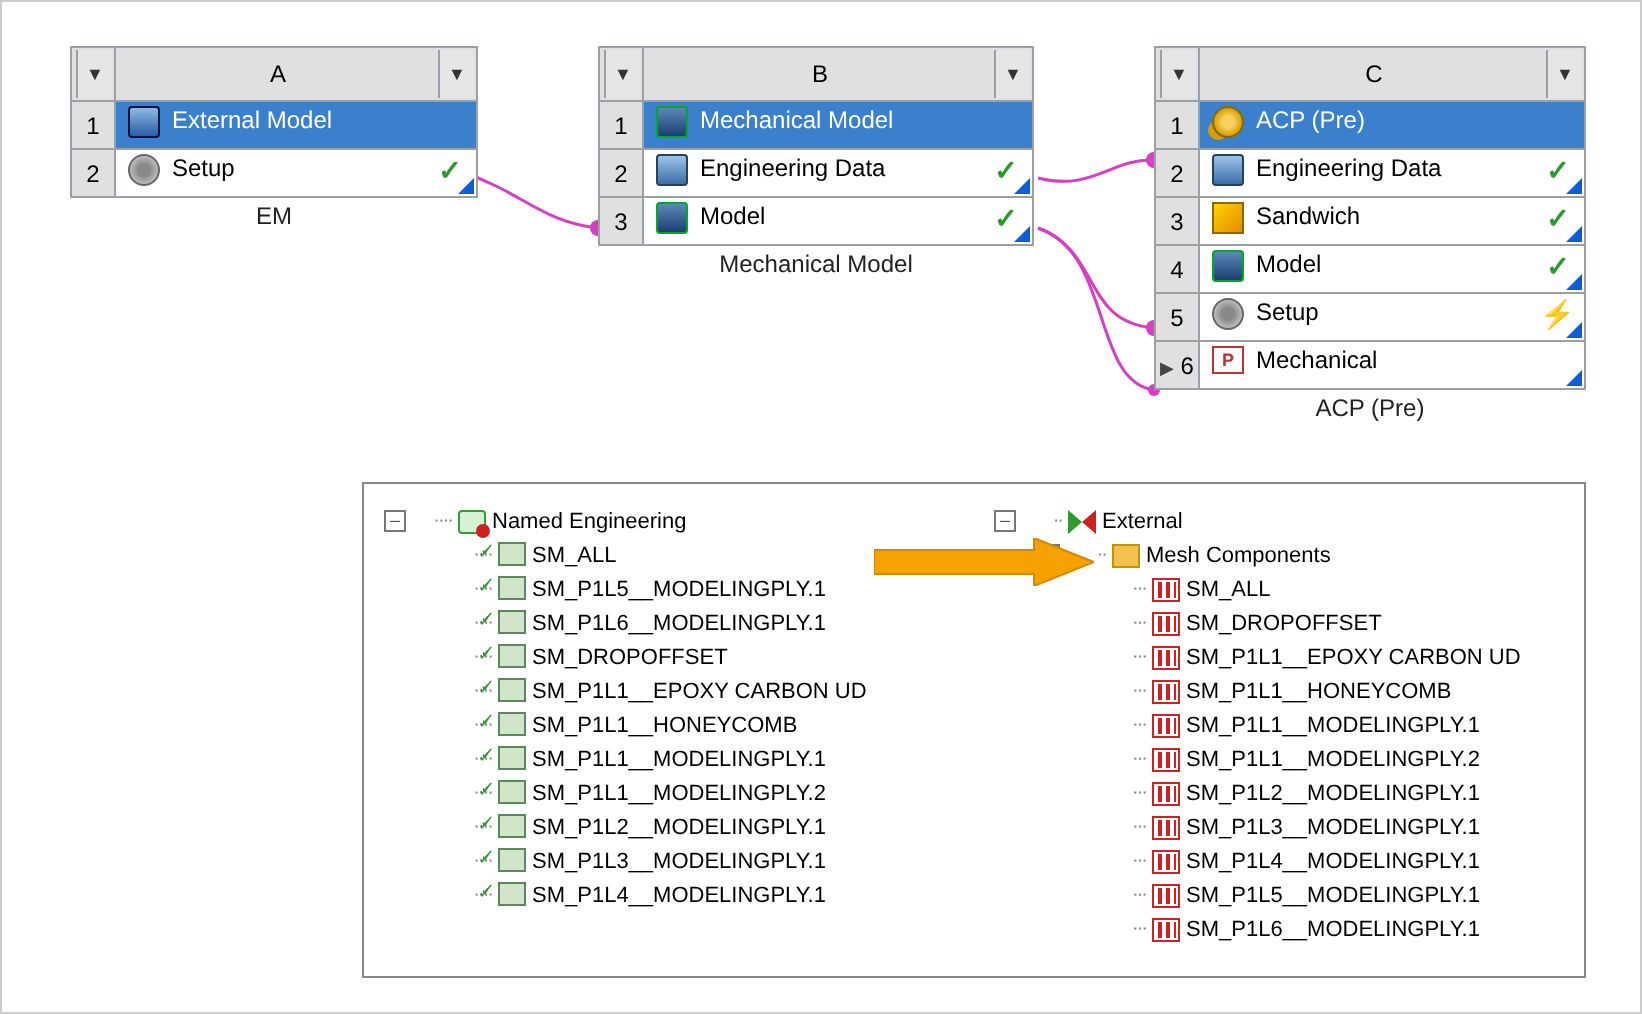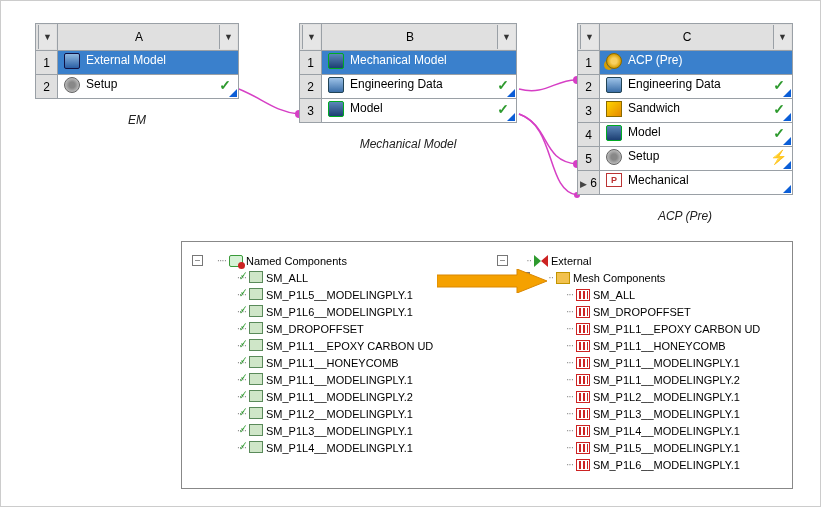--- a/index.html
+++ b/index.html
@@ -67,23 +67,22 @@
   .cell-status-area { width: 14px; display:flex; justify-content:center; }
   .corner-tri {
     position: absolute;
     right: 1px; bottom: 1px;
     width: 0; height: 0;
     border-left: 8px solid transparent;
     border-bottom: 8px solid #0b5ed7;
   }
   .caption {
     text-align: center;
-    margin-top: 14px;
+    margin-top: 2px;
     color: #222;
-    font-style: italic;
   }
   .dropdown-arrow {
     width: 18px;
     background: #e6e6e6;
     border-left: 1px solid #9aa0a6;
     display:flex; align-items:center; justify-content:center;
   }
   .letter-wrap { display:flex; align-items:stretch; height:24px; }
   .letter-text { flex:1; display:flex; align-items:center; justify-content:center; }
 
@@ -374,21 +373,21 @@
 <svg class="arrow-big" viewBox="0 0 110 24">
   <polygon points="0,6 80,6 80,0 110,12 80,24 80,18 0,18" fill="#f5a100" stroke="#d98700" stroke-width="1"></polygon>
 </svg>
 
 <div class="tree-panel">
   <div class="tree-col left">
     <div class="node-row" style="margin-left:0">
       <span class="twist">–</span>
       <span class="dots">····</span>
       <span class="ns-ico"></span>
-      <span>Named Components</span>
+      <span>Named Engineering</span>
     </div>
     <div id="left-items" style="margin-left:34px">
         <div class="node-row">
           <span class="dots">····</span>
           <span style="position:relative"><span style="position:absolute;left:-9px;top:-1px;color:#2e9a2e;font-size:9px">✓</span><span class="leaf-ico"></span></span>
           <span>SM_ALL</span>
         </div>
         <div class="node-row">
           <span class="dots">····</span>
           <span style="position:relative"><span style="position:absolute;left:-9px;top:-1px;color:#2e9a2e;font-size:9px">✓</span><span class="leaf-ico"></span></span>

